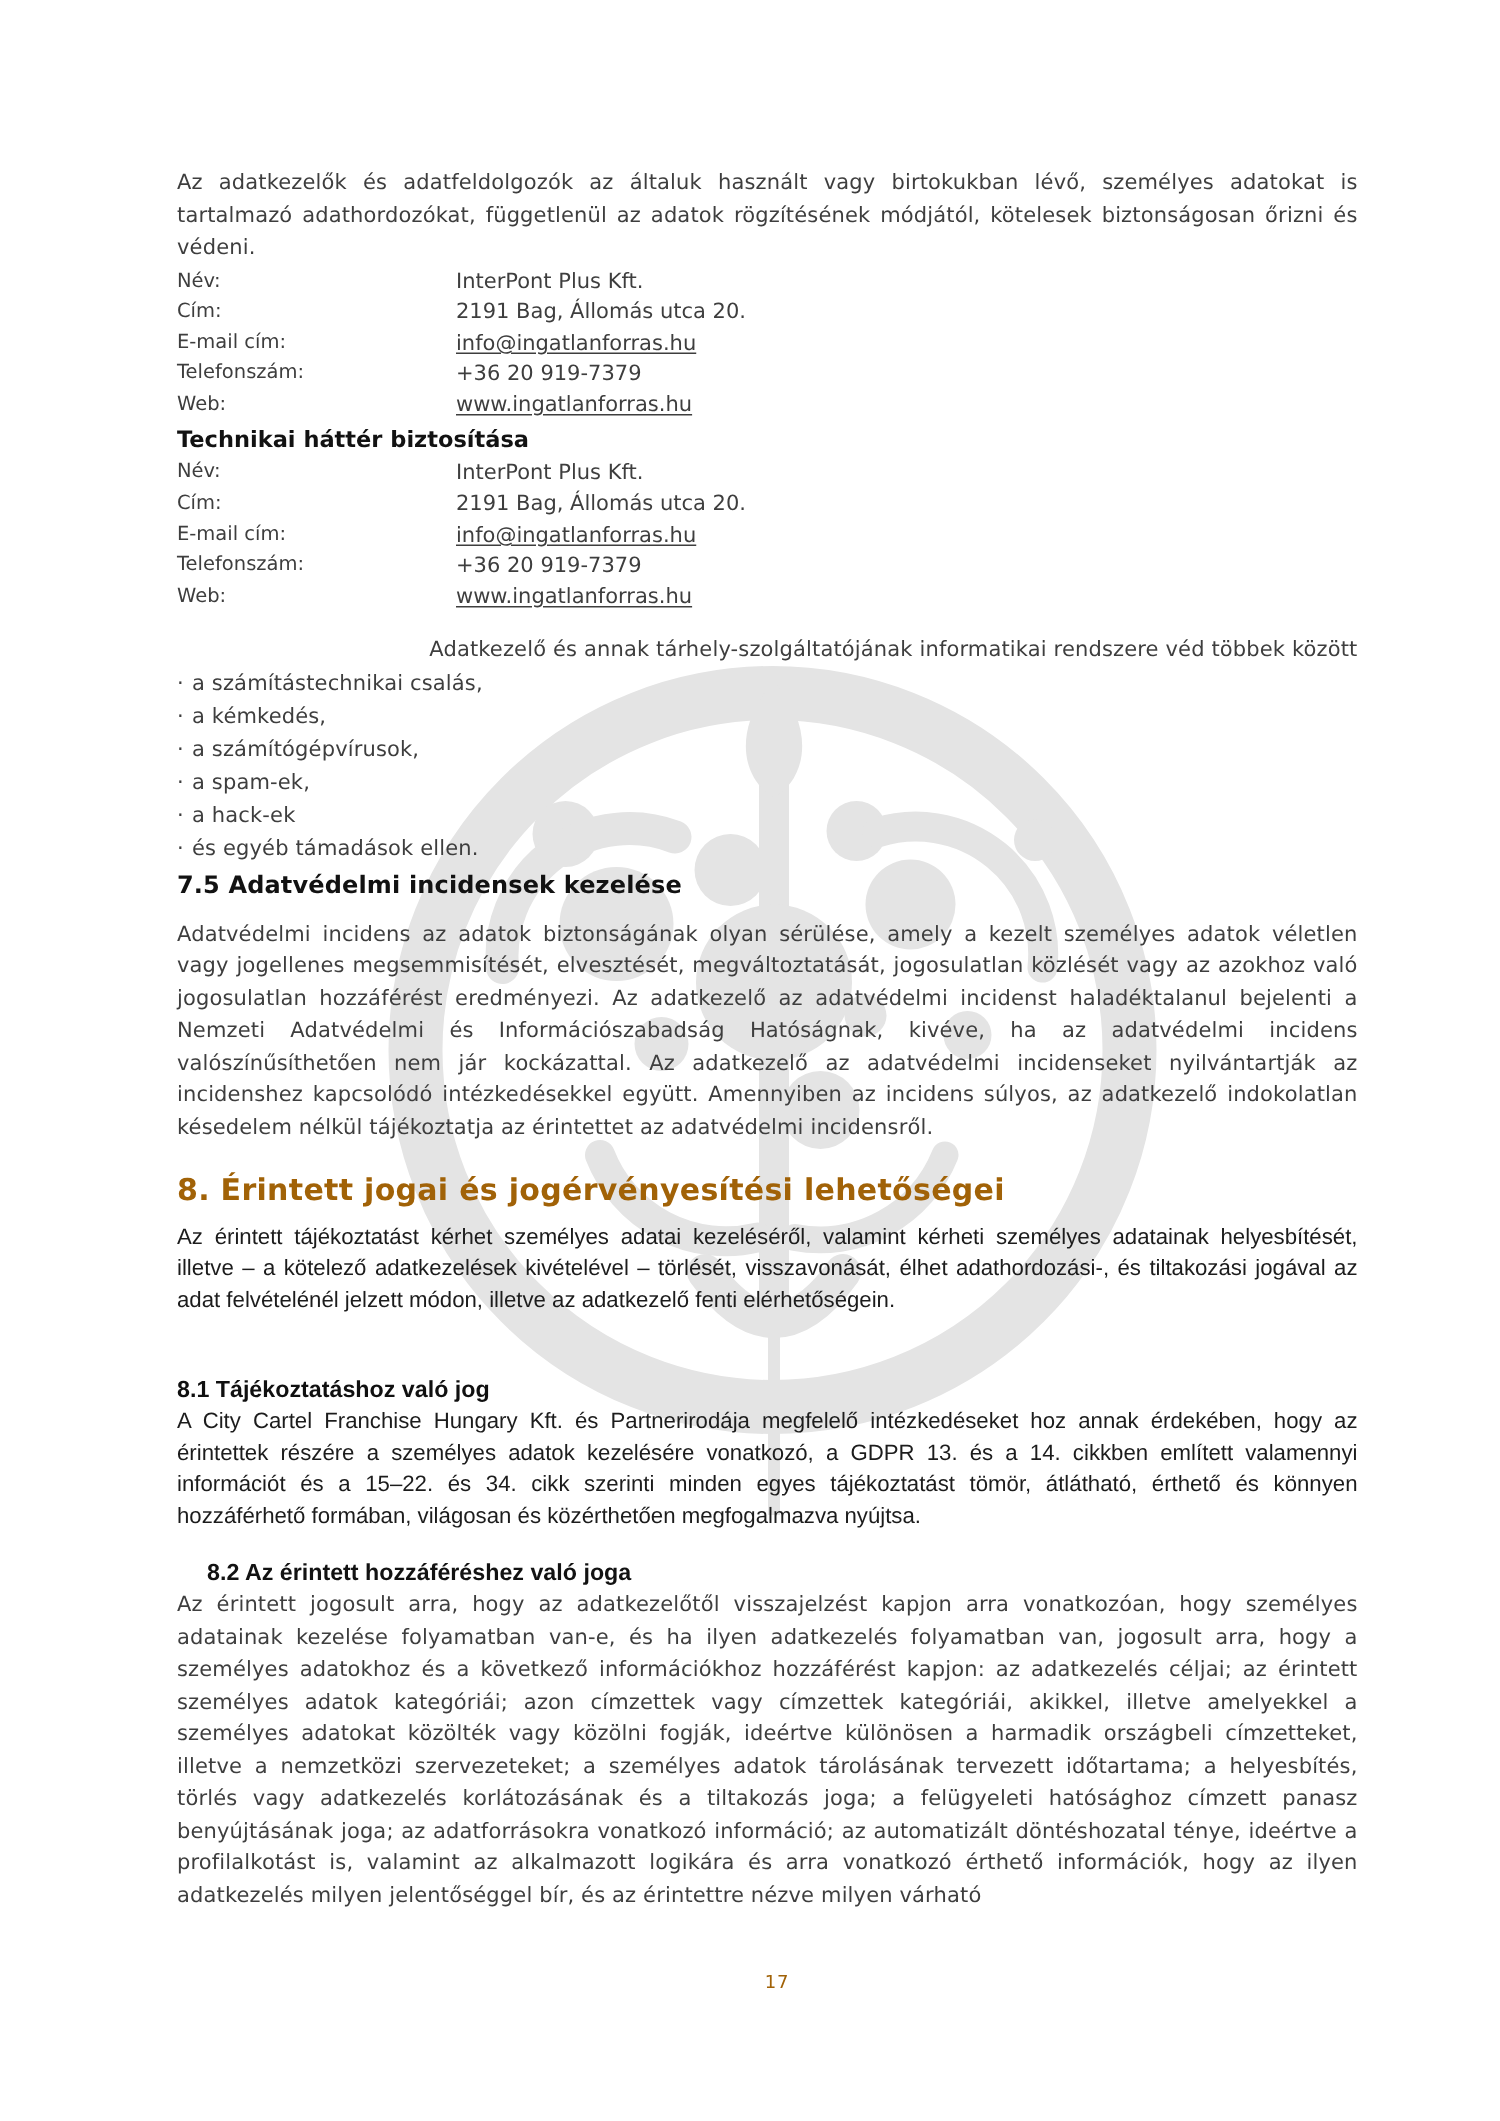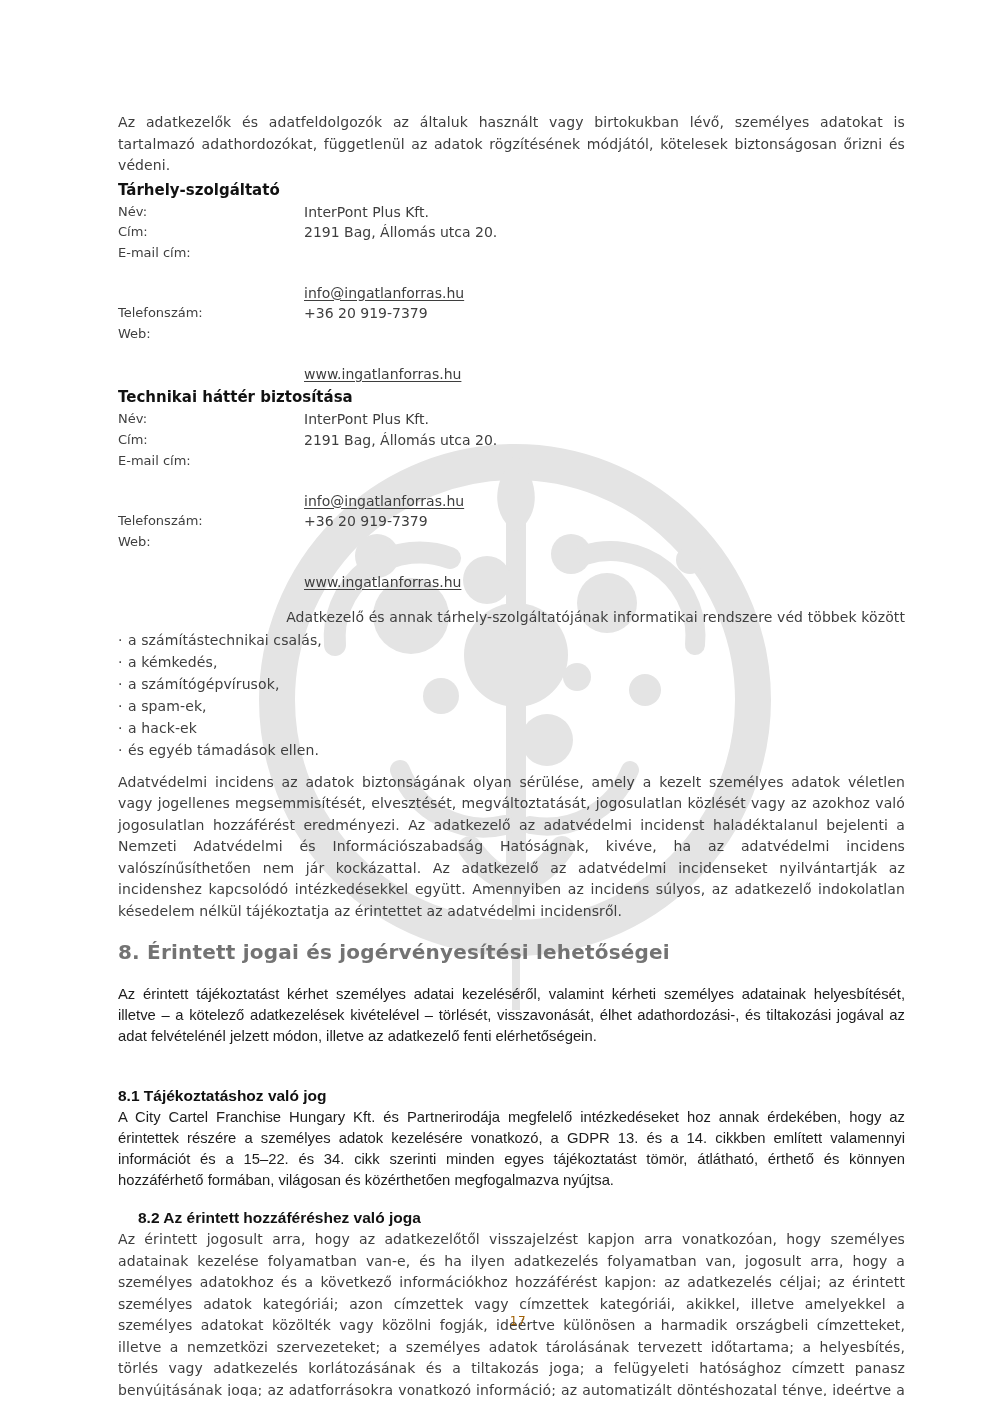--- a/index.html
+++ b/index.html
@@ -49,44 +49,44 @@
   }
   .contact-rows { margin-top: 1px; }
   .crow { display: flex; line-height: 20.6px; }
   .clabel {
     width: 186px;
     flex: 0 0 186px;
     font-size: 13px;
     color: #3e3e3e;
   }
   .cvalue { font-size: 14px; color: #3e3e3e; }
-  .cvalue.link { text-decoration: underline; text-underline-offset: 2px; margin-top: 40px; }
+  .cvalue.link { text-decoration: underline; text-underline-offset: 2px; }
   .block-gap { margin-top: 12px; }
   .protect { margin-top: 15px; text-align: right; }
   .bullets { }
   .bullet-item { display: flex; line-height: 22px; }
   .dot { width: 10px; flex: 0 0 10px; font-size: 14px; color: #3e3e3e; }
   .bullet-text { font-size: 14px; color: #3e3e3e; letter-spacing: 0.1px; }
   h3.sec-75 { margin-top: 1px; }
   p.p75 { margin-top: 11px; }
   h2.big {
     font-size: 20px;
     line-height: 26px;
     font-weight: bold;
-    color: #737373;
+    color: #a16207;
     margin-top: 17px;
     letter-spacing: 0.2px;
   }
   p.alt {
     font-family: "Liberation Sans", sans-serif;
     font-size: 14.8px;
     line-height: 21px;
     color: #1c1c1c;
     text-align: justify;
-    margin-top: 19px;
+    margin-top: 9px;
   }
   h4.alt-sub {
     font-family: "Liberation Sans", sans-serif;
     font-size: 15.5px;
     line-height: 22px;
     font-weight: bold;
     color: #101010;
     margin-top: 38px;
   }
   p.alt-81 { margin-top: 0; }
@@ -149,21 +149,20 @@
       <path d="M 245 408 Q 291 472 337 408" fill="none" stroke="currentColor" stroke-width="24" stroke-linecap="round"></path>
       <rect x="287" y="445" width="8" height="125"></rect>
     </g>
   </svg>
 
   <div class="content">
 
     <p class="body just">Az adatkezelők és adatfeldolgozók az általuk használt vagy birtokukban lévő, személyes adatokat is tartalmazó adathordozókat, függetlenül az adatok rögzítésének módjától, kötelesek biztonságosan őrizni és védeni.</p>
 
 
-    <h4 class="sub">Tárhely-szolgáltató</h4>
     <div class="contact-rows">
       <div class="crow">
         <span class="clabel">Név:</span>
         <span class="cvalue">InterPont Plus Kft.</span>
       </div>
       <div class="crow">
         <span class="clabel">Cím:</span>
         <span class="cvalue">2191 Bag, Állomás utca 20.</span>
       </div>
       <div class="crow">
@@ -225,20 +224,21 @@
       <div class="bullet-item">
         <span class="dot">·</span>
         <span class="bullet-text">a hack-ek</span>
       </div>
       <div class="bullet-item">
         <span class="dot">·</span>
         <span class="bullet-text">és egyéb támadások ellen.</span>
       </div>
     </div>
 
+    <h3 class="sec sec-75">7.5 Adatvédelmi incidensek kezelése</h3>
     <p class="body just p75">Adatvédelmi incidens az adatok biztonságának olyan sérülése, amely a kezelt személyes adatok véletlen vagy jogellenes megsemmisítését, elvesztését, megváltoztatását, jogosulatlan közlését vagy az azokhoz való jogosulatlan hozzáférést eredményezi. Az adatkezelő az adatvédelmi incidenst haladéktalanul bejelenti a Nemzeti Adatvédelmi és Információszabadság Hatóságnak, kivéve, ha az adatvédelmi incidens valószínűsíthetően nem jár kockázattal. Az adatkezelő az adatvédelmi incidenseket nyilvántartják az incidenshez kapcsolódó intézkedésekkel együtt. Amennyiben az incidens súlyos, az adatkezelő indokolatlan késedelem nélkül tájékoztatja az érintettet az adatvédelmi incidensről.</p>
 
     <h2 class="big">8. Érintett jogai és jogérvényesítési lehetőségei</h2>
     <p class="alt">Az érintett tájékoztatást kérhet személyes adatai kezeléséről, valamint kérheti személyes adatainak helyesbítését, illetve – a kötelező adatkezelések kivételével – törlését, visszavonását, élhet adathordozási-, és tiltakozási jogával az adat felvételénél jelzett módon, illetve az adatkezelő fenti elérhetőségein.</p>
 
     <h4 class="alt-sub">8.1 Tájékoztatáshoz való jog</h4>
     <p class="alt alt-81">A City Cartel Franchise Hungary Kft. és Partnerirodája megfelelő intézkedéseket hoz annak érdekében, hogy az érintettek részére a személyes adatok kezelésére vonatkozó, a GDPR 13. és a 14. cikkben említett valamennyi információt és a 15–22. és 34. cikk szerinti minden egyes tájékoztatást tömör, átlátható, érthető és könnyen hozzáférhető formában, világosan és közérthetően megfogalmazva nyújtsa.</p>
 
     <h4 class="sub-82">8.2 Az érintett hozzáféréshez való joga</h4>
     <p class="body just p82">Az érintett jogosult arra, hogy az adatkezelőtől visszajelzést kapjon arra vonatkozóan, hogy személyes adatainak kezelése folyamatban van-e, és ha ilyen adatkezelés folyamatban van, jogosult arra, hogy a személyes adatokhoz és a következő információkhoz hozzáférést kapjon: az adatkezelés céljai; az érintett személyes adatok kategóriái; azon címzettek vagy címzettek kategóriái, akikkel, illetve amelyekkel a személyes adatokat közölték vagy közölni fogják, ideértve különösen a harmadik országbeli címzetteket, illetve a nemzetközi szervezeteket; a személyes adatok tárolásának tervezett időtartama; a helyesbítés, törlés vagy adatkezelés korlátozásának és a tiltakozás joga; a felügyeleti hatósághoz címzett panasz benyújtásának joga; az adatforrásokra vonatkozó információ; az automatizált döntéshozatal ténye, ideértve a profilalkotást is, valamint az alkalmazott logikára és arra vonatkozó érthető információk, hogy az ilyen adatkezelés milyen jelentőséggel bír, és az érintettre nézve milyen várható</p>

